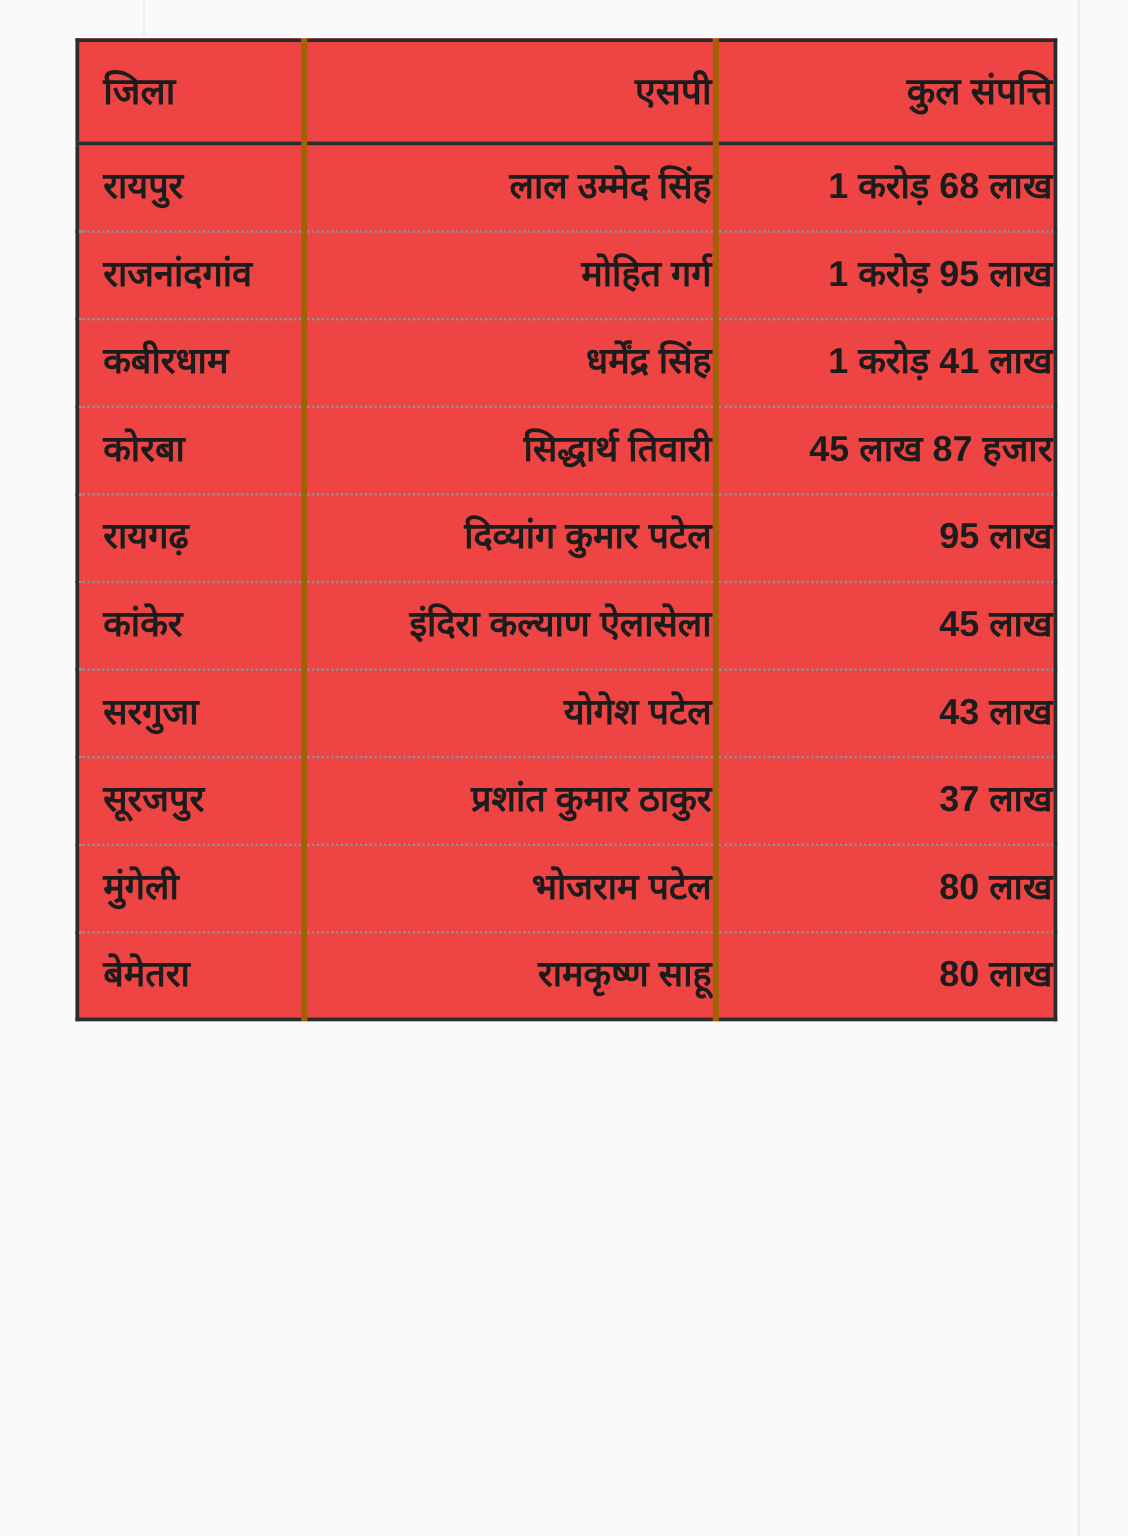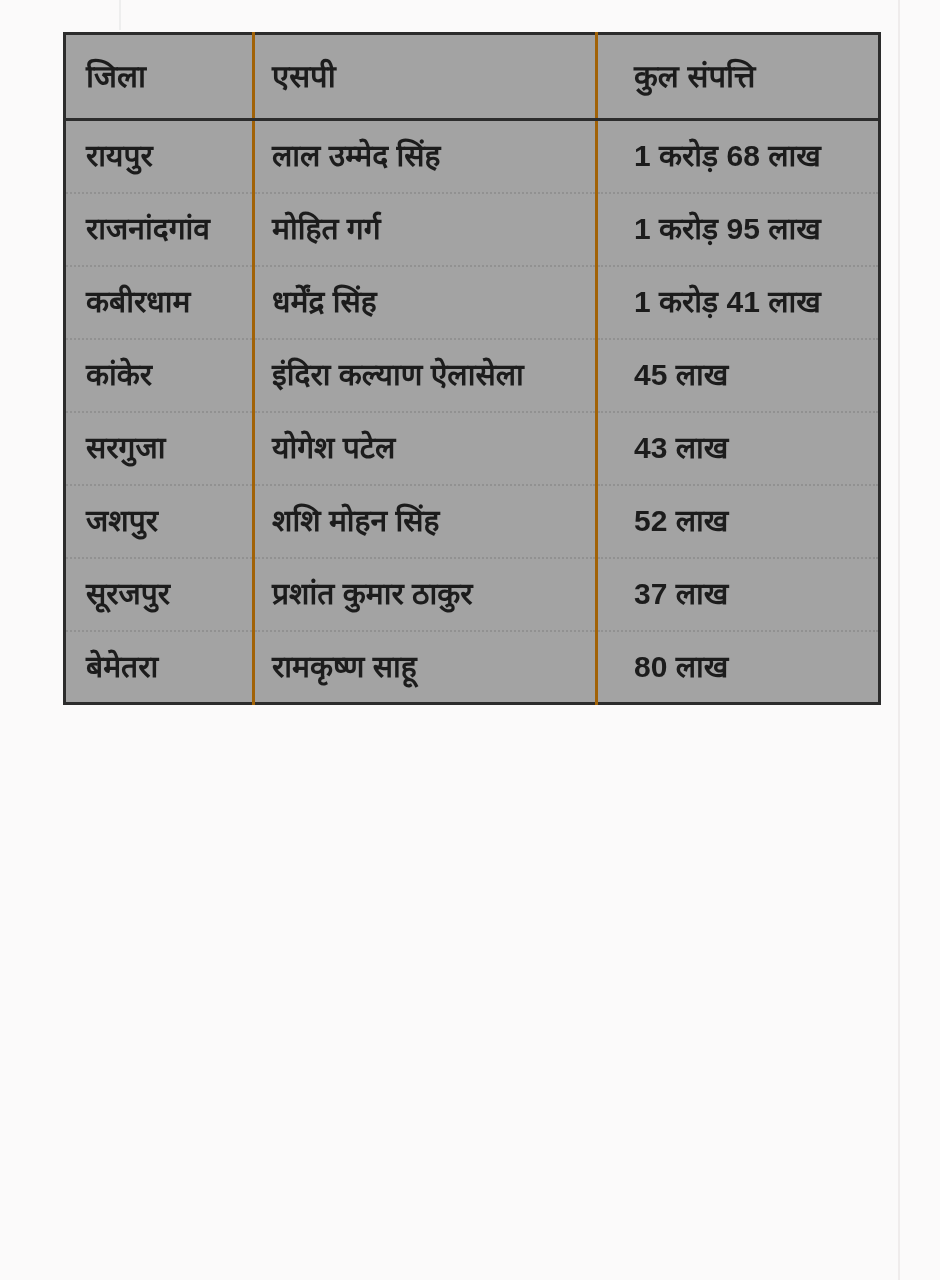--- a/index.html
+++ b/index.html
@@ -32,36 +32,37 @@
     height: 30px;
     background: #eeeeee;
   }
   table.assets {
     position: absolute;
     left: 63px;
     top: 32px;
     width: 815px;
     border-collapse: collapse;
     table-layout: fixed;
-    background: #a3a3a3;
+    background: #ef4444;
     border: 3px solid #2c2c2c;
   }
   table.assets th,
   table.assets td {
     font-size: 30px;
     font-weight: 700;
     color: #1c1c1c;
     text-align: left;
     vertical-align: middle;
     overflow: hidden;
     line-height: 1.35;
   }
   table.assets th + th,
   table.assets td + td {
-    border-left: 3px solid #a16207;
+    border-left: 5px solid #a16207;
+    text-align: right;
   }
   table.assets thead th {
     height: 81px;
     border-bottom: 3px solid #2c2c2c;
     font-size: 31px;
   }
   table.assets tbody tr {
     height: 73px;
   }
   table.assets tbody td {
@@ -107,38 +108,48 @@
         <td class="col-district">राजनांदगांव</td>
         <td class="col-sp">मोहित गर्ग</td>
         <td class="col-assets">1 करोड़ 95 लाख</td>
       </tr>
       <tr>
         <td class="col-district">कबीरधाम</td>
         <td class="col-sp">धर्मेंद्र सिंह</td>
         <td class="col-assets">1 करोड़ 41 लाख</td>
       </tr>
       <tr>
+        <td class="col-district">कोरबा</td>
+        <td class="col-sp">सिद्धार्थ तिवारी</td>
+        <td class="col-assets">45 लाख 87 हजार</td>
+      </tr>
+      <tr>
+        <td class="col-district">रायगढ़</td>
+        <td class="col-sp">दिव्यांग कुमार पटेल</td>
+        <td class="col-assets">95 लाख</td>
+      </tr>
+      <tr>
         <td class="col-district">कांकेर</td>
         <td class="col-sp">इंदिरा कल्याण ऐलासेला</td>
         <td class="col-assets">45 लाख</td>
       </tr>
       <tr>
         <td class="col-district">सरगुजा</td>
         <td class="col-sp">योगेश पटेल</td>
         <td class="col-assets">43 लाख</td>
       </tr>
       <tr>
-        <td class="col-district">जशपुर</td>
-        <td class="col-sp">शशि मोहन सिंह</td>
-        <td class="col-assets">52 लाख</td>
-      </tr>
-      <tr>
         <td class="col-district">सूरजपुर</td>
         <td class="col-sp">प्रशांत कुमार ठाकुर</td>
         <td class="col-assets">37 लाख</td>
+      </tr>
+      <tr>
+        <td class="col-district">मुंगेली</td>
+        <td class="col-sp">भोजराम पटेल</td>
+        <td class="col-assets">80 लाख</td>
       </tr>
       <tr>
         <td class="col-district">बेमेतरा</td>
         <td class="col-sp">रामकृष्ण साहू</td>
         <td class="col-assets">80 लाख</td>
       </tr>
     </tbody>
   </table>
 </div>
 

